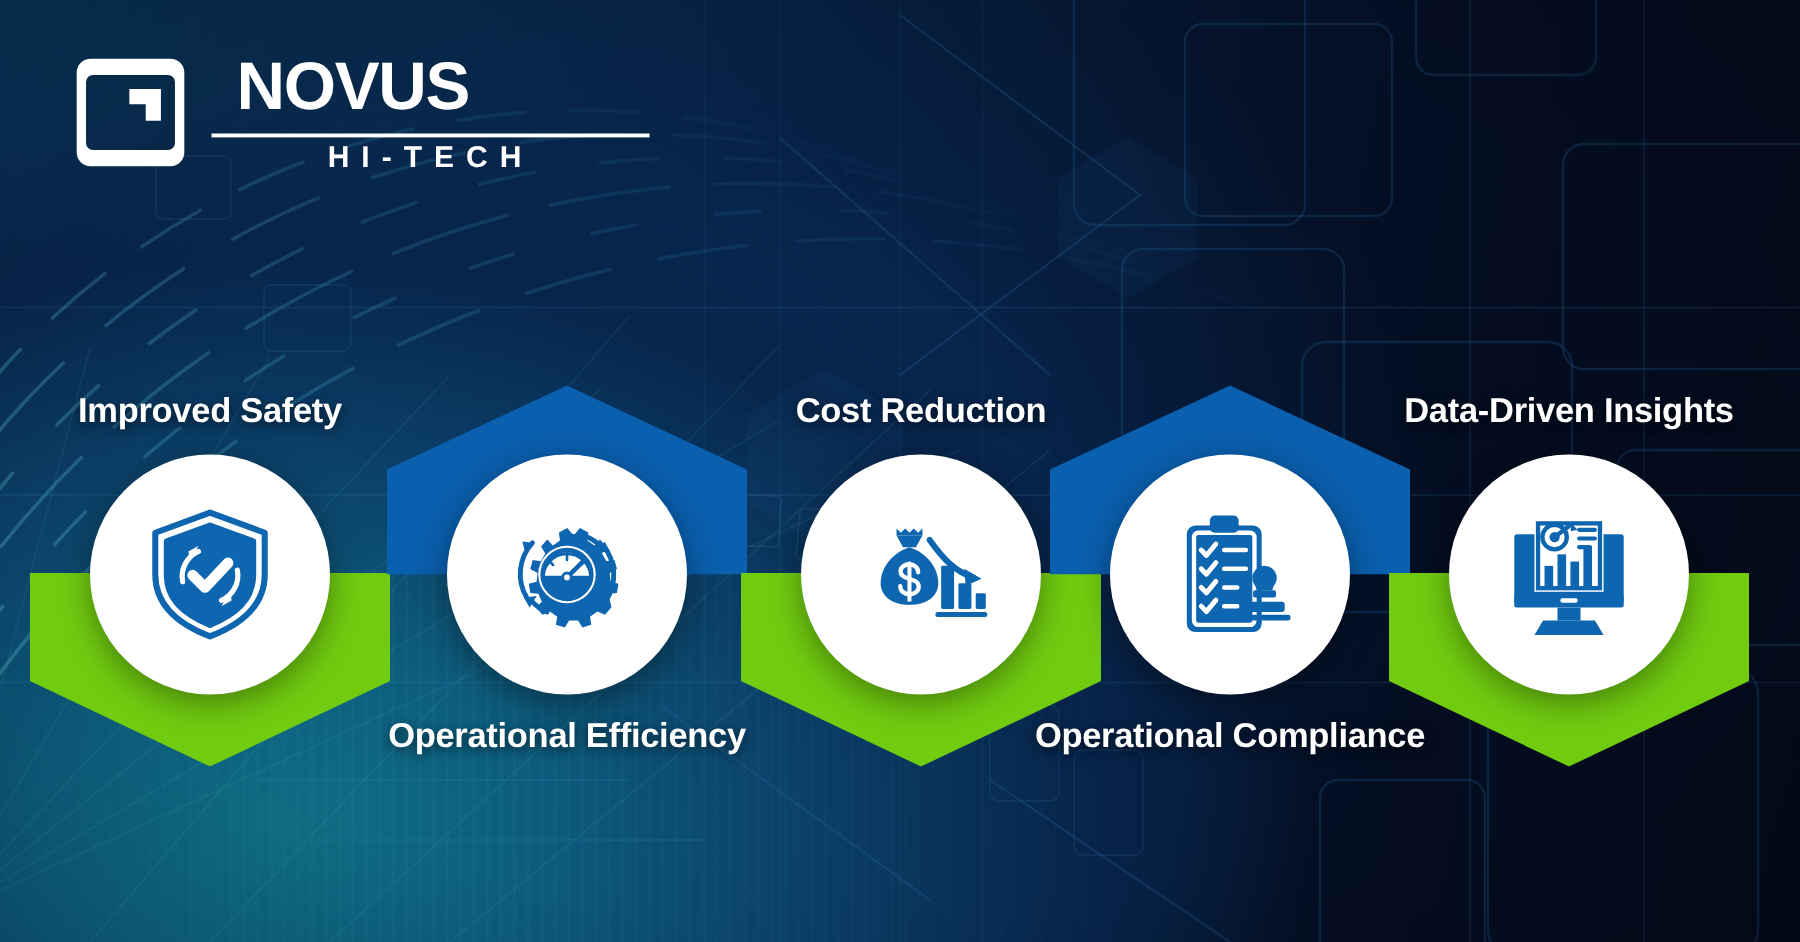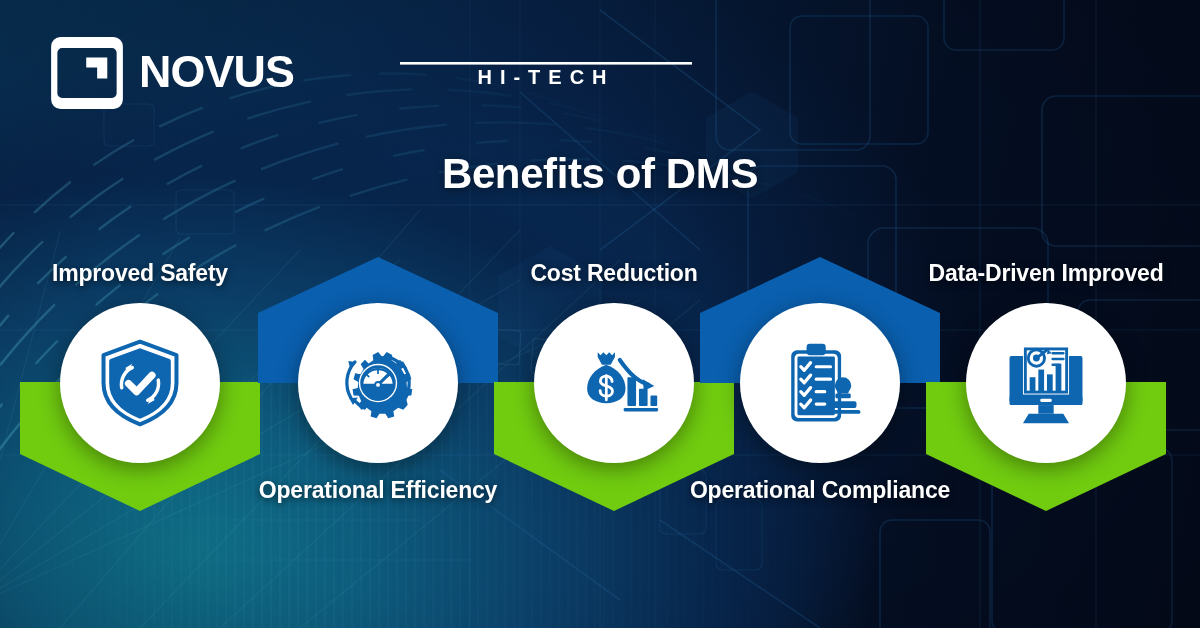--- a/index.html
+++ b/index.html
@@ -27,21 +27,21 @@
   .bg-grid { position:absolute; inset:0; opacity:.5; }
   .bg-circuit { position:absolute; inset:0; opacity:.75; }
   .bg-vig {
     position:absolute; inset:0;
     background:radial-gradient(ellipse 1100px 700px at 50% 50%, rgba(0,0,0,0) 45%, rgba(0,0,0,.28) 100%);
   }
 
   
   #logo { position:absolute; left:48px; top:34px; display:flex; align-items:center; gap:13px; }
   #logo .mark { width:78px; height:78px; }
-  #logo .word { display:flex; flex-direction:row;align-items:center; }
+  #logo .word { display:flex; flex-direction:column; }
   .novus-text { height:50px; }
   .hitech-wrap { margin-top:4px; }
 
   
   #title {
     position:absolute; top:150px; left:0; width:1200px;
     text-align:center;
     color:#ffffff;
     font-size:42px;
     font-weight:bold;
@@ -182,21 +182,20 @@
       <svg class="novus-text" viewBox="0 0 300 58">
         <text x="0" y="45" font-family="'Liberation Sans', sans-serif" font-size="52" font-weight="bold" fill="#ffffff" letter-spacing="-1">NOVUS</text>
       </svg>
       <svg class="hitech-wrap" width="296" height="28" viewBox="0 0 296 28">
         <rect x="2" y="1" width="292" height="2.6" fill="#ffffff"></rect>
         <text x="148" y="23" text-anchor="middle" font-family="'Liberation Sans', sans-serif" font-size="20" font-weight="bold" fill="#ffffff" letter-spacing="8">HI-TECH</text>
       </svg>
     </div>
   </div>
 
-  <div id="title">Benefits of DMS</div>
 
   <div class="item" style="left:20px;text-decoration:underline;">
     <svg class="shape down" viewBox="0 0 240 129" preserveAspectRatio="none">
       <polygon points="0,0 240,0 240,72 120,129 0,72" fill="#71CC10"></polygon>
     </svg>
     <div class="circle">
       <svg viewBox="0 0 100 100">
         <g fill="none" stroke="#0E65B0" stroke-width="4.2" stroke-linejoin="round" stroke-linecap="round">
           <path d="M50 7 L88 21 V50 c0 22 -17 35 -38 43 C29 85 12 72 12 50 V21 Z"></path>
           <path d="M50 16 L80 27 V50 c0 18 -13 28 -30 35 C33 78 20 68 20 50 V27 Z"></path>
@@ -320,16 +319,16 @@
         <path d="M52 15 l-1 5 l5 -1 Z" fill="#0E65B0"></path>
         <g stroke="#0E65B0" stroke-width="2.8" stroke-linecap="round">
           <path d="M57 19 h11 M57 25 h11 M57 31 h7"></path>
         </g>
         <rect x="12" y="64" width="76" height="9" rx="1.5" fill="#0E65B0"></rect>
         <rect x="44" y="66.5" width="12" height="3.2" rx="1.4" fill="#ffffff"></rect>
         <rect x="42" y="73" width="16" height="9" fill="#0E65B0"></rect>
         <path d="M26 92 l6 -10 h36 l6 10 Z" fill="#0E65B0"></path>
       </svg>
     </div>
-    <div class="label top">Data-Driven Improved</div>
+    <div class="label top">Data-Driven Insights</div>
   </div>
 
 </div>
 
 </body></html>

